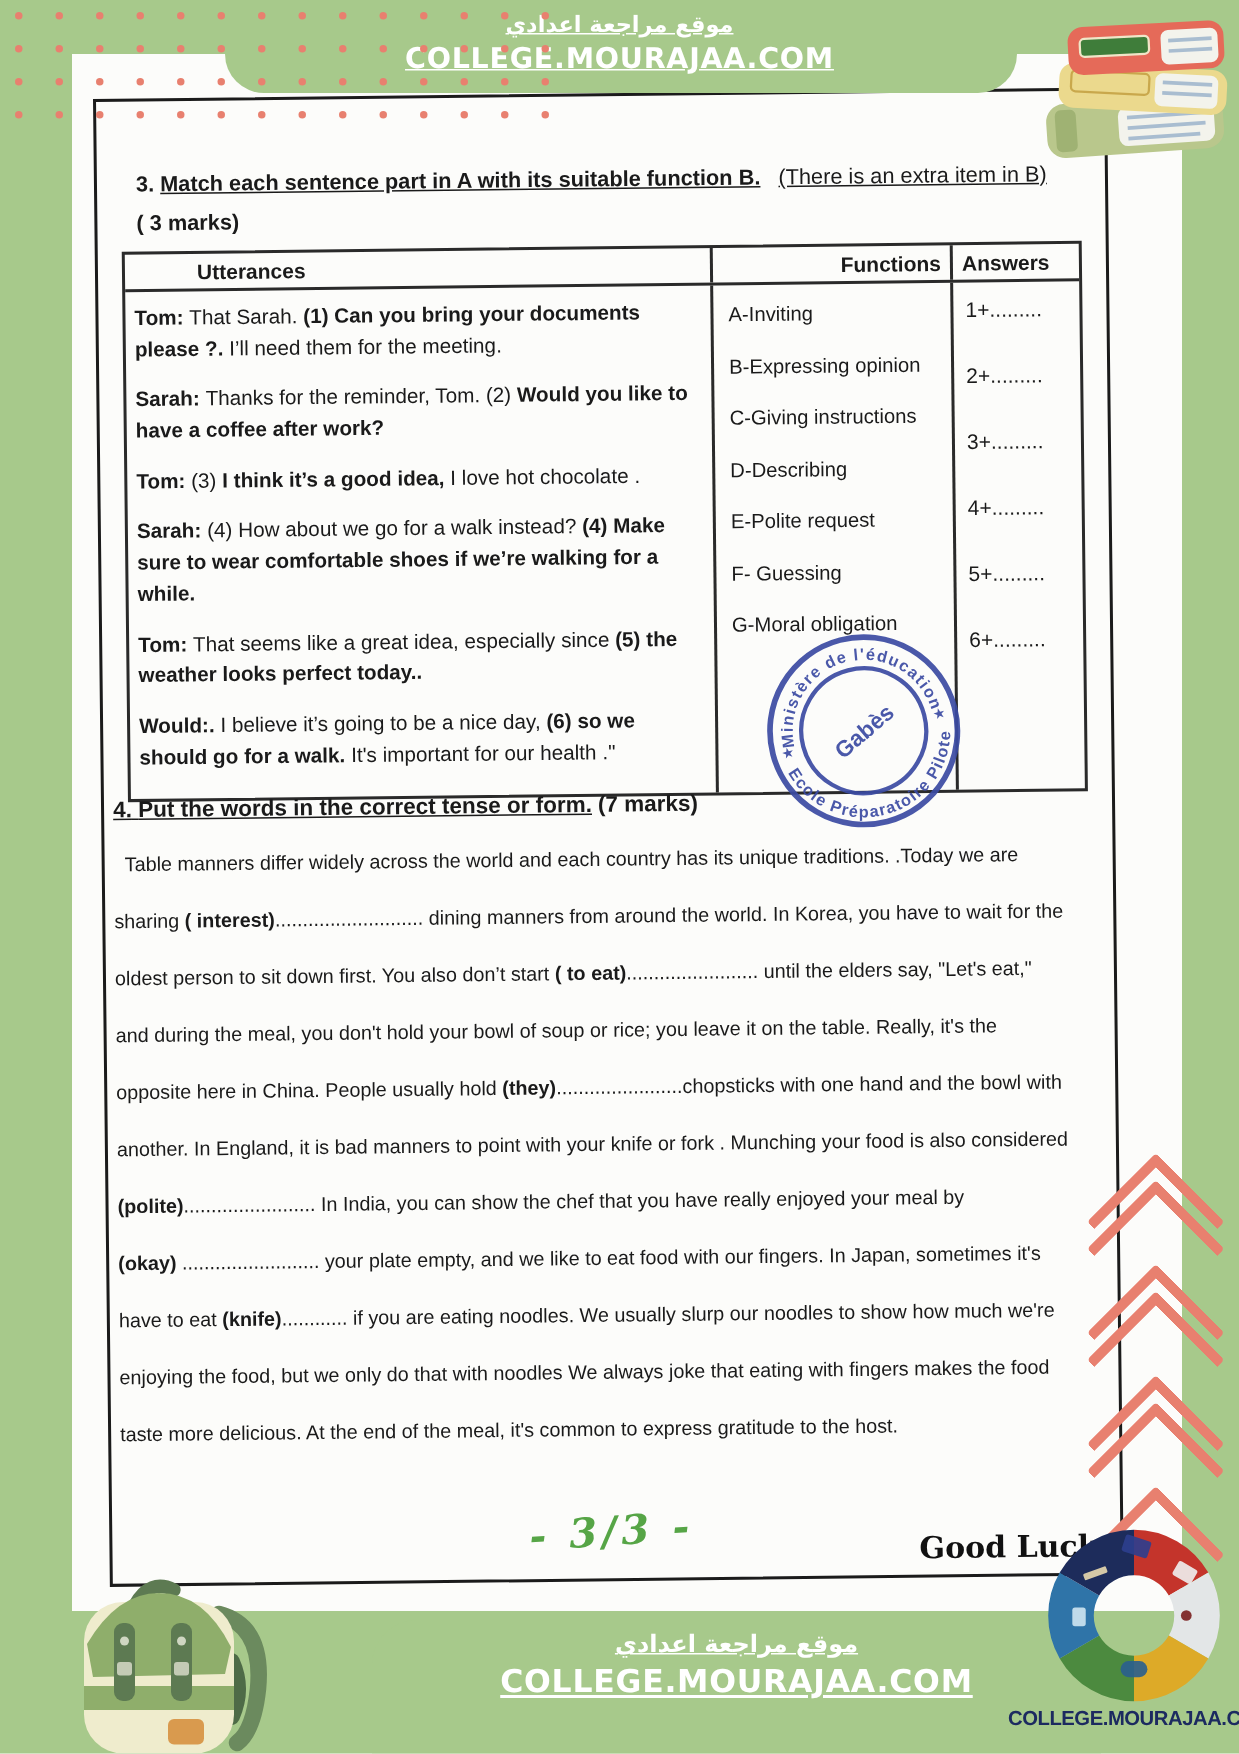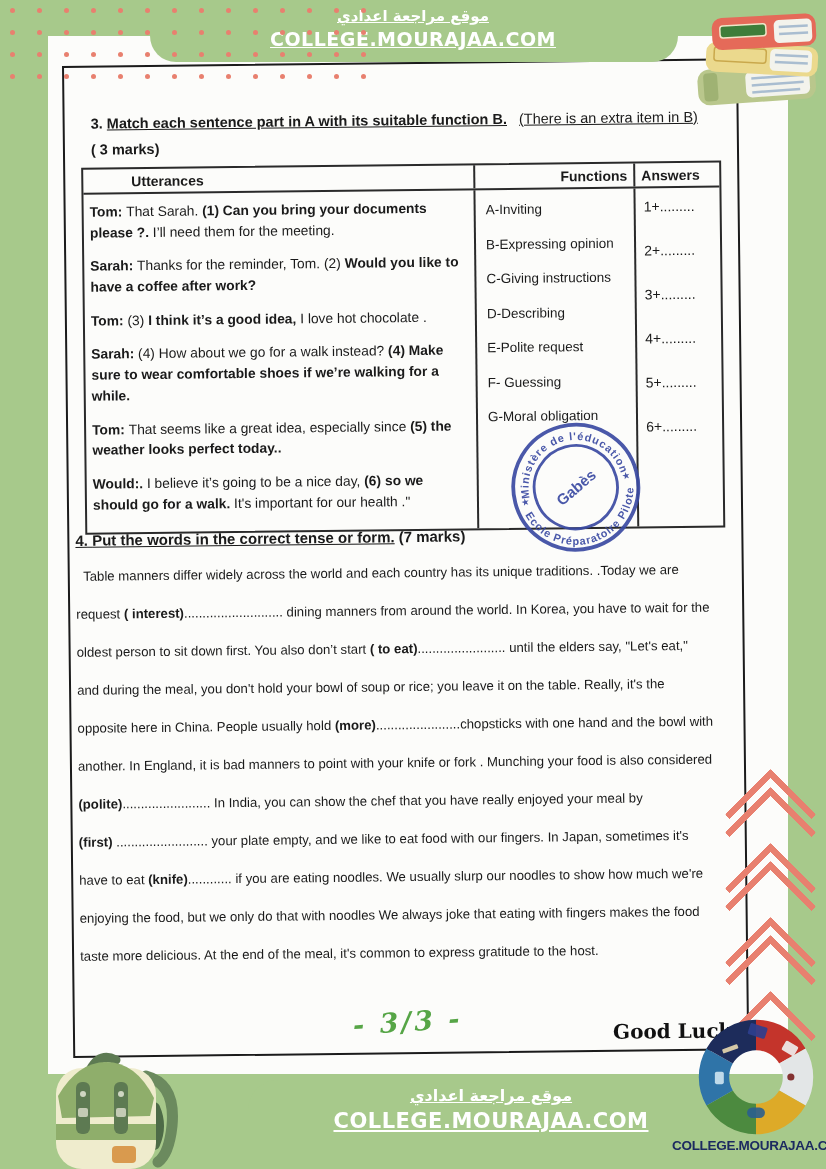--- a/index.html
+++ b/index.html
@@ -230,27 +230,27 @@
     <text x="15" y="80" font-size="10" fill="#3b4ba3">★</text>
     <text x="125" y="80" font-size="10" fill="#3b4ba3">★</text>
   </svg>
 
   <div class="q4">
     <span class="q4-underlined"><span>4.</span> <span>Put the words in the correct tense or form.</span></span><span class="q4-marks">(7 marks)</span>
   </div>
 
   <div class="passage">
       <div class="p-line"><span>&nbsp;&nbsp;Table manners differ widely across the world and each country has its unique traditions.  .Today we are</span></div>
-      <div class="p-line"><span>request </span><span class="b">( interest)</span><span>........................... dining manners from around the world. In Korea, you have to wait  for the</span></div>
+      <div class="p-line"><span>sharing </span><span class="b">( interest)</span><span>........................... dining manners from around the world. In Korea, you have to wait  for the</span></div>
       <div class="p-line"><span>oldest person to sit down first. You also don’t start </span><span class="b">( to eat)</span><span>........................ until the elders say, "Let's eat,"</span></div>
       <div class="p-line"><span>and during the meal, you don't hold your bowl of soup or rice; you leave it on the table. Really, it's the</span></div>
-      <div class="p-line"><span>opposite here in China. People usually hold </span><span class="b">(more)</span><span>.......................chopsticks with one hand and the bowl with</span></div>
+      <div class="p-line"><span>opposite here in China. People usually hold </span><span class="b">(they)</span><span>.......................chopsticks with one hand and the bowl with</span></div>
       <div class="p-line"><span>another. In England, it is bad manners to point with your knife or fork . Munching   your food is also considered</span></div>
       <div class="p-line"><span class="b">(polite)</span><span>........................ In India, you can show the chef that you have really enjoyed your meal by</span></div>
-      <div class="p-line"><span class="b">(first)</span><span> ......................... your plate empty, and we like to eat food with our fingers. In Japan, sometimes it's</span></div>
+      <div class="p-line"><span class="b">(okay)</span><span> ......................... your plate empty, and we like to eat food with our fingers. In Japan, sometimes it's</span></div>
       <div class="p-line"><span>have to eat </span><span class="b">(knife)</span><span>............  if you are eating noodles. We usually slurp our noodles to show how much we're</span></div>
       <div class="p-line"><span>enjoying the food, but we only do that with noodles We always joke that eating with fingers makes the food</span></div>
       <div class="p-line"><span>taste more delicious. At the end of the meal, it's common to express gratitude to the host.</span></div>
     </div>
 
   <div class="page-num">- 3/3 -</div>
   <div class="good-luck">Good Luck</div>
 </div>
 
 <div id="chevrons">

